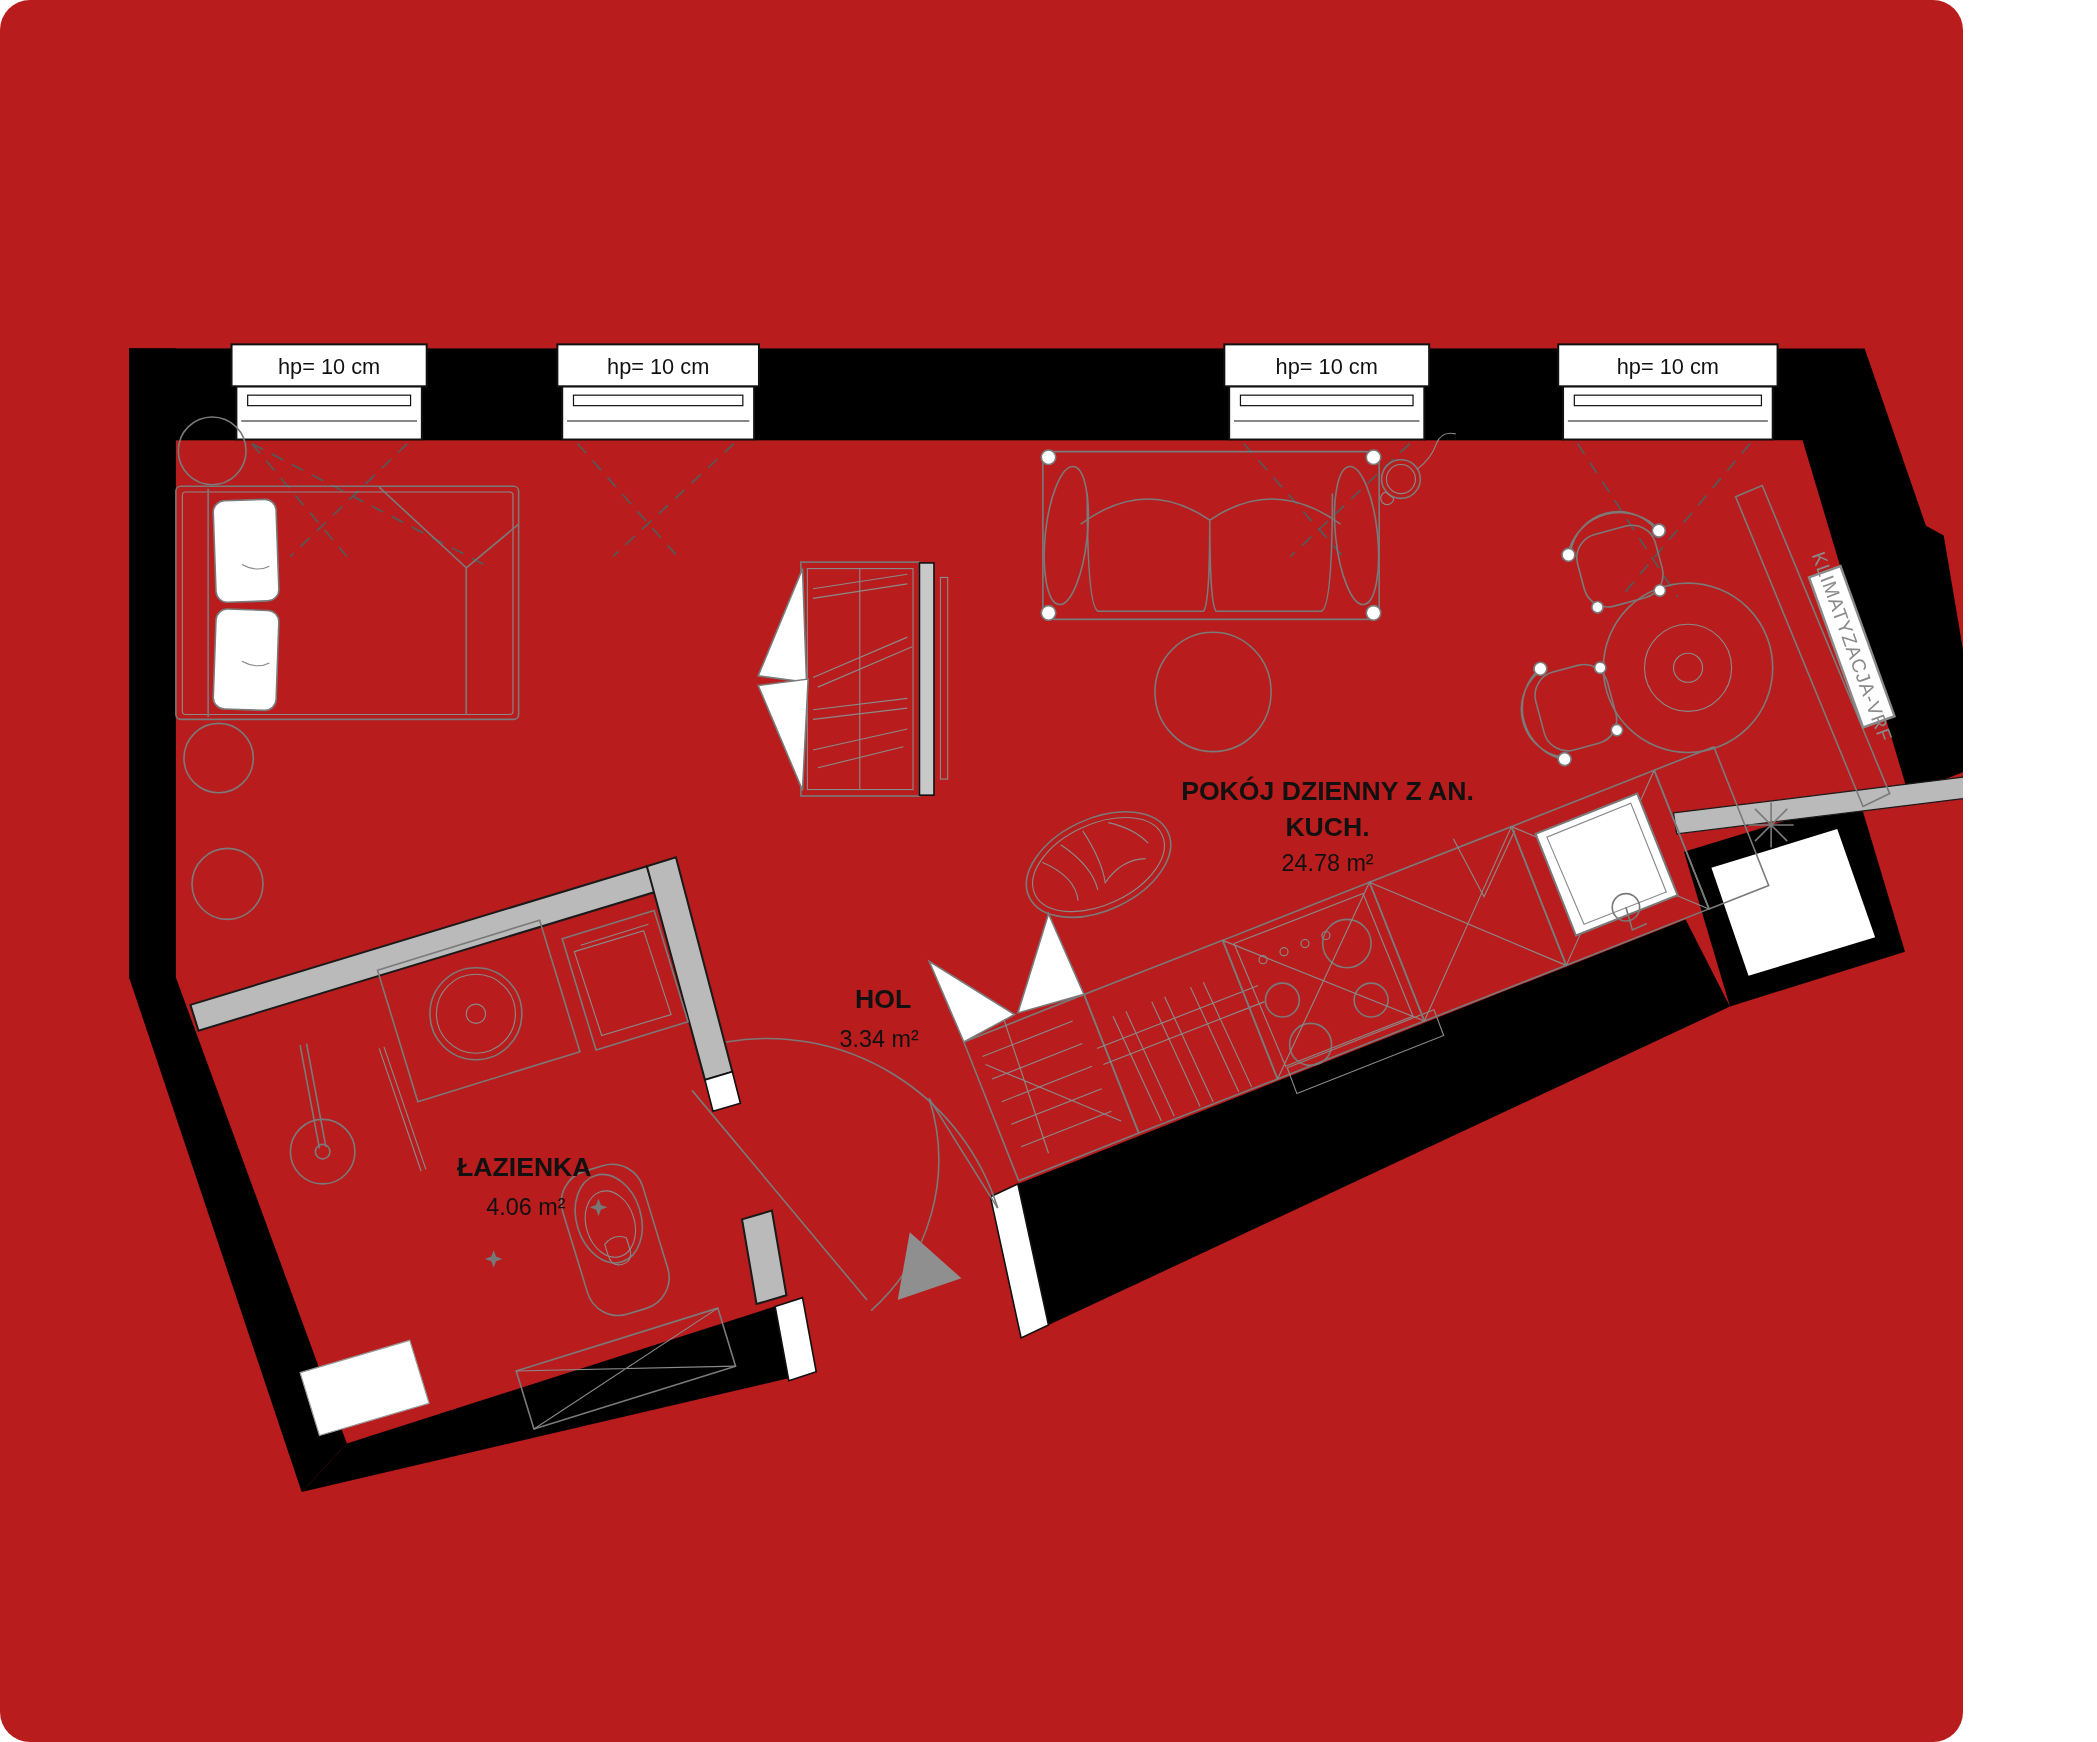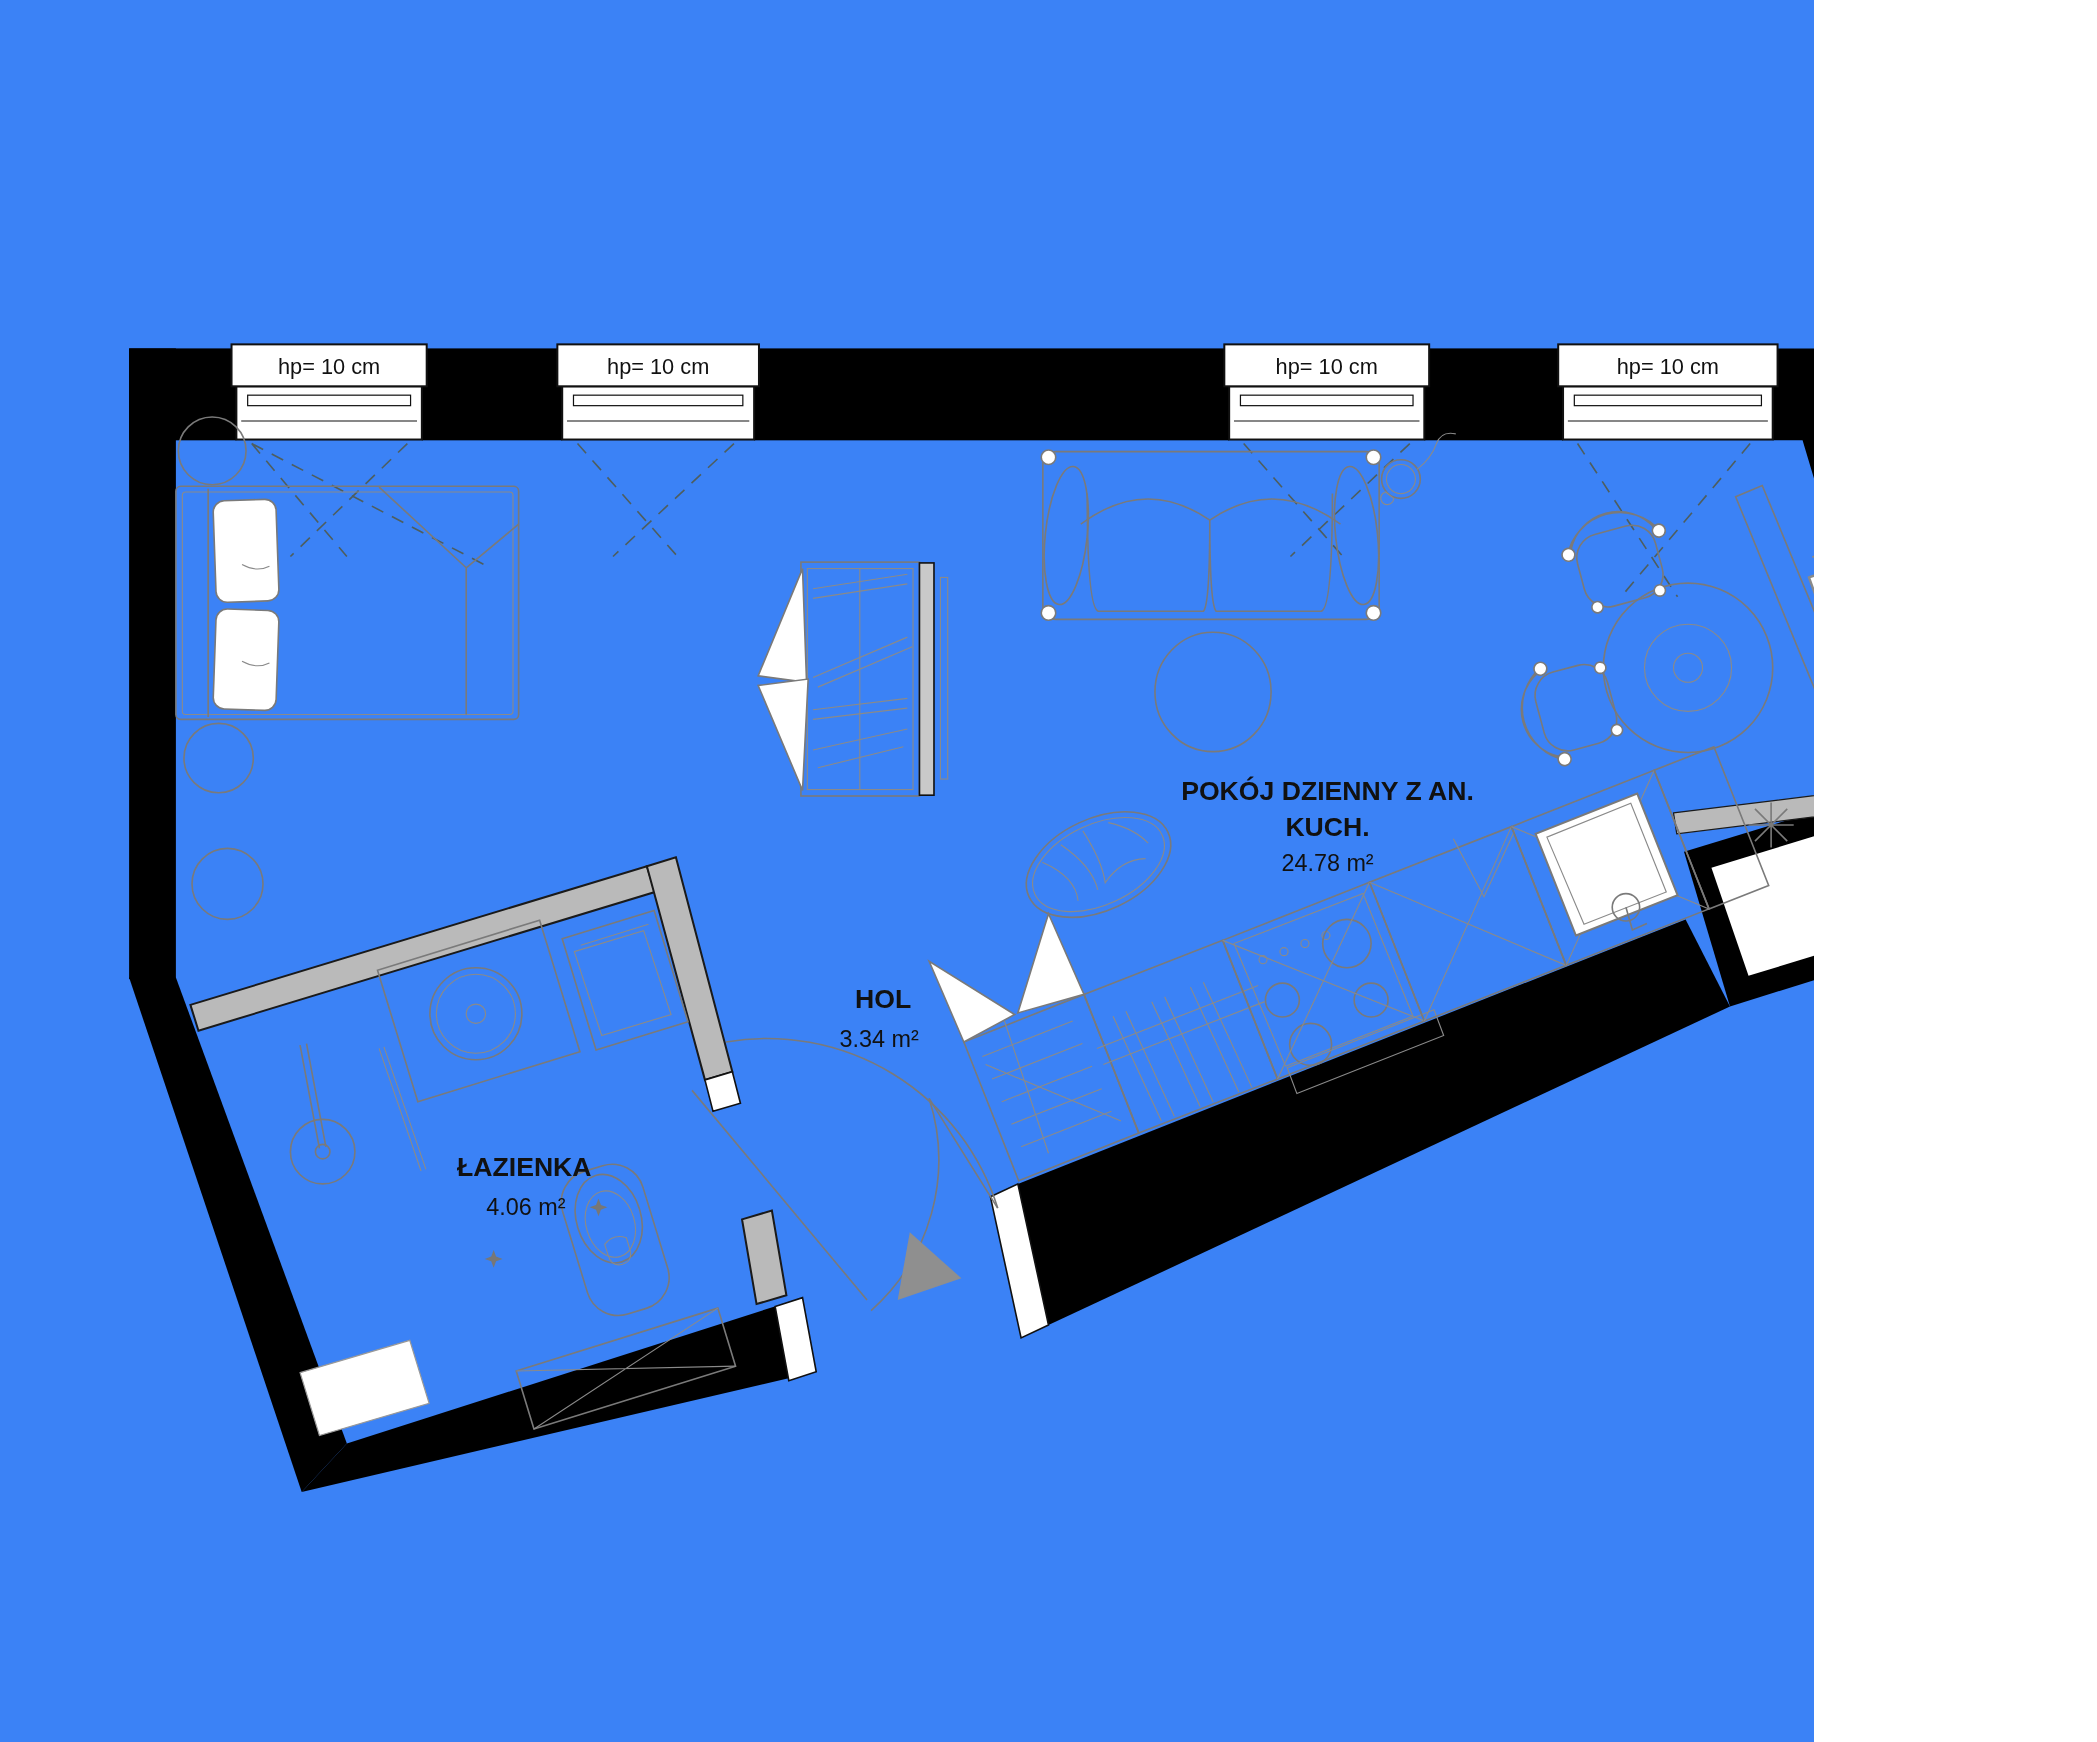--- a/index.html
+++ b/index.html
@@ -1,16 +1,16 @@
 <!DOCTYPE html>
 <html style="font-size:13px"><head>
 <meta charset="utf-8">
 <style>
   html,body{margin:0;padding:0;background:#ffffff;}
-  .page{width:1814px;height:1742px;position:relative;background:#3b82f6;overflow:hidden;}
+  .page{width:1963px;height:1742px;position:relative;background:#b91c1c;overflow:hidden;border-radius:30px;}
   svg{position:absolute;left:0;top:0;}
   .wall{fill:#000;stroke:none;}
   .wjamb{fill:#fff;stroke:#111;stroke-width:2;}
   .part{fill:#bababa;stroke:#1a1a1a;stroke-width:2.5;}
   .band{fill:#bababa;stroke:#1a1a1a;stroke-width:1.5;}
   .wfrm{fill:#fff;stroke:#111;stroke-width:2.5;}
   .wthin{fill:none;stroke:#111;stroke-width:1.5;}
   .dash{fill:none;stroke:#4e5e5e;stroke-width:2;stroke-dasharray:16 12;}
   .fur{fill:none;stroke:#7a7a7a;stroke-width:2;}
   .furw{fill:#fff;stroke:#7a7a7a;stroke-width:2;}

